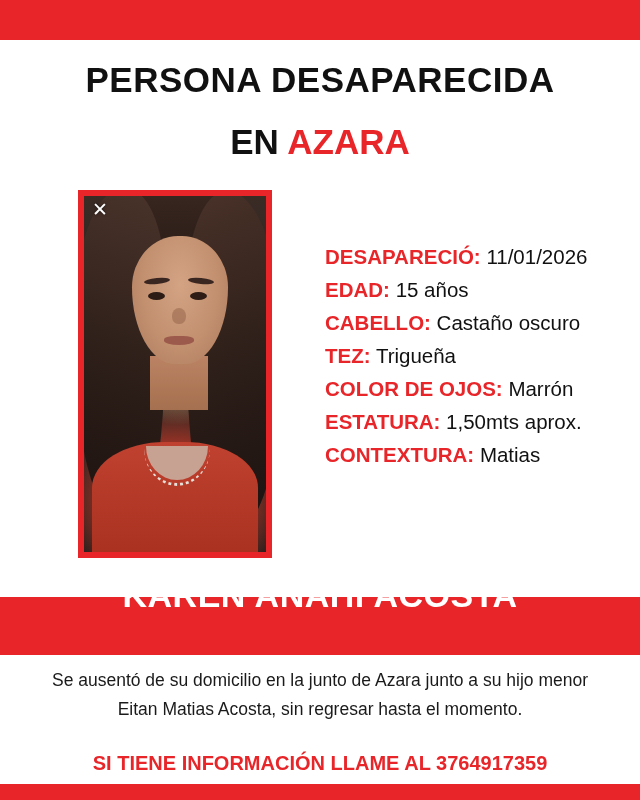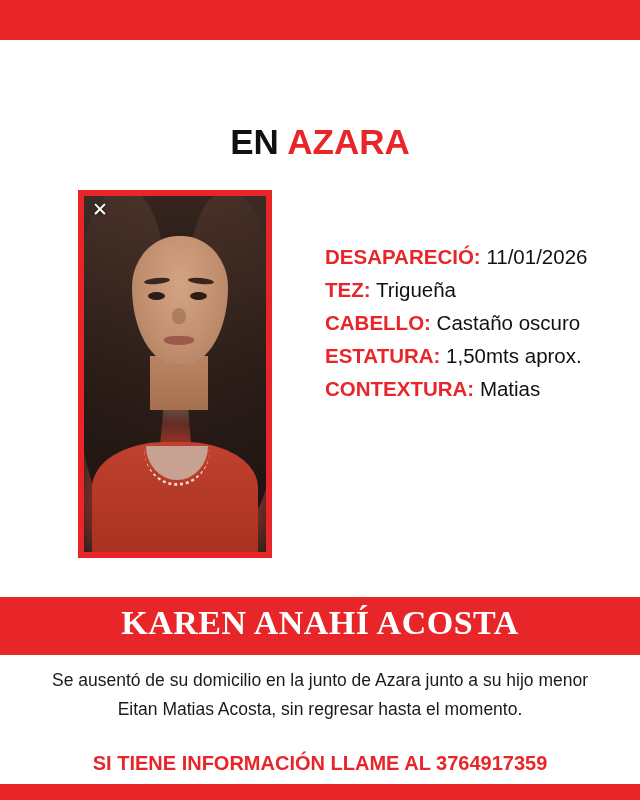--- a/index.html
+++ b/index.html
@@ -221,28 +221,28 @@
     position: absolute;
     left: 0;
     top: 597px;
     width: 640px;
     height: 58px;
     background: #e8262a;
   }
   .name-text {
     position: absolute;
     left: 0;
-    top: 604px;
+    top: 576px;
     width: 640px;
     text-align: center;
     font-size: 34px;
     font-weight: bold;
     color: #ffffff;
     letter-spacing: 0.5px;
-    font-family: Liberation Serif, serif;
+    font-family: Liberation Sans, sans-serif;
   }
   .desc {
     position: absolute;
     left: 36px;
     top: 666px;
     width: 568px;
     text-align: center;
     font-size: 17.5px;
     line-height: 29px;
     color: #1a1a1a;
@@ -268,20 +268,21 @@
     background: #e8262a;
   }
 </style>
 </head>
 <body>
 
 <div class="poster">
 
   <div class="top-bar"></div>
 
+  <div class="headline">PERSONA DESAPARECIDA</div>
 
   <div class="subheadline">
     <span>EN </span><span class="place">AZARA</span>
   </div>
 
   <div class="photo-frame">
     <div class="photo-inner">
       <div class="hair-top"></div>
       <div class="hair-left"></div>
       <div class="hair-right"></div>
@@ -299,26 +300,34 @@
     </div>
     <div class="close-x">✕</div>
   </div>
 
   <div class="details">
     <div class="detail-row">
       <span class="lbl">DESAPARECIÓ:</span>
       <span class="val">11/01/2026</span>
     </div>
     <div class="detail-row">
+      <span class="lbl">EDAD:</span>
+      <span class="val">15 años</span>
+    </div>
+    <div class="detail-row">
+      <span class="lbl">CABELLO:</span>
+      <span class="val">Castaño oscuro</span>
+    </div>
+    <div class="detail-row">
       <span class="lbl">TEZ:</span>
       <span class="val">Trigueña</span>
     </div>
     <div class="detail-row">
-      <span class="lbl">CABELLO:</span>
-      <span class="val">Castaño oscuro</span>
+      <span class="lbl">COLOR DE OJOS:</span>
+      <span class="val">Marrón</span>
     </div>
     <div class="detail-row">
       <span class="lbl">ESTATURA:</span>
       <span class="val">1,50mts aprox.</span>
     </div>
     <div class="detail-row">
       <span class="lbl">CONTEXTURA:</span>
       <span class="val">Matias</span>
     </div>
   </div>

